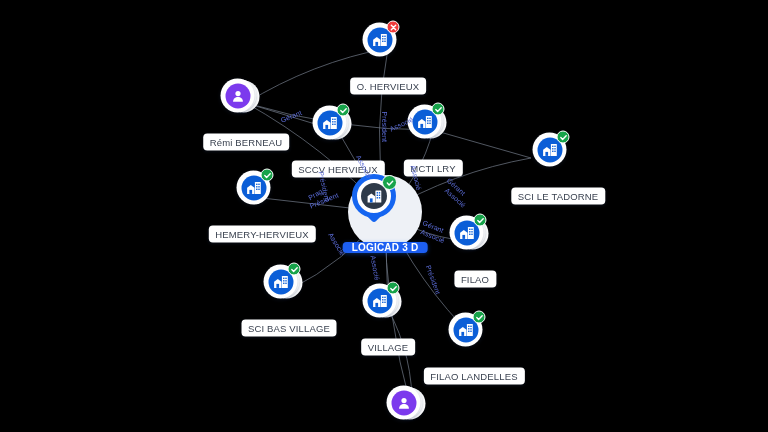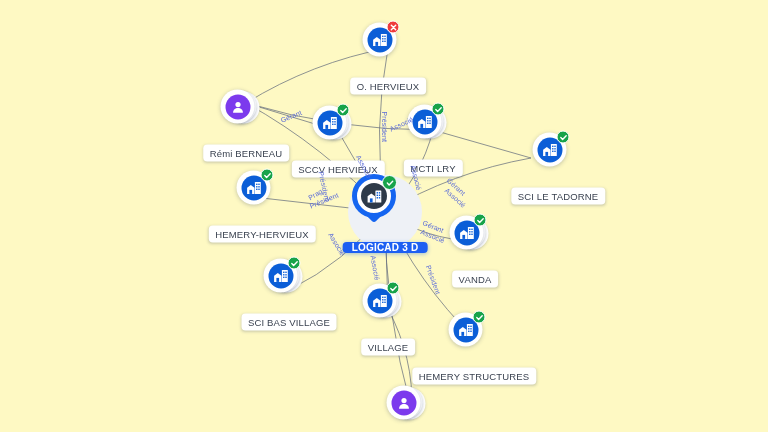--- a/index.html
+++ b/index.html
@@ -5,21 +5,21 @@
 <style>
   html,body{margin:0;padding:0;}
   body{
     width:768px;height:432px;overflow:hidden;
     background:#fbfcfe;
     font-family:"Liberation Sans", sans-serif;
     -webkit-font-smoothing:antialiased;
   }
   #graph{
     position:relative;width:768px;height:432px;
-    background:#fef9c3;
+    background:#000000;
   }
   #edges{position:absolute;left:0;top:0;width:768px;height:432px;}
 
   
   .node{position:absolute;transform:translate(-50%,-50%);}
   .node-stack{position:relative;width:34px;height:34px;}
   
   .stack-card{
     position:absolute;border-radius:50%;
     background:#ffffff;
@@ -159,21 +159,21 @@
             </div>
           </div>
           <span class="badge err">
             <svg width="8" height="8" viewBox="0 0 8 8">
               <path d="M1.8 1.8L6.2 6.2M6.2 1.8L1.8 6.2" stroke="#ffffff" stroke-width="1.4" stroke-linecap="round"></path>
             </svg>
           </span>
         </div>
         <div class="label">O. HERVIEUX</div>
       </div>
-      <div class="node" style="left: 246px; top: 115px; text-align: center;">
+      <div class="node" style="left: 246px; top: 104px; text-align: center;">
         <div class="node-stack" style="margin-left: -17px; margin-top: -17px;">
           <div class="stack-card c1"></div>
           <div class="stack-card c2"></div>
           <div class="disc">
             <div class="inner person">
               <svg width="13" height="13" viewBox="0 0 13 13">
                 <circle cx="6.5" cy="4.1" r="2.6" fill="#ffffff"></circle>
                 <path d="M1.6 12.2c0-2.9 2.2-4.6 4.9-4.6s4.9 1.7 4.9 4.6z" fill="#ffffff"></path>
               </svg>
             </div>
@@ -303,23 +303,23 @@
                 <rect x="2.9" y="8.4" width="2.7" height="4" fill="#0b5ed7"></rect>
               </svg>
             </div>
           </div>
           <span class="badge ok">
             <svg width="8" height="8" viewBox="0 0 8 8">
               <path d="M1.3 4.1L3.1 5.9L6.7 2.2" stroke="#ffffff" stroke-width="1.4" fill="none" stroke-linecap="round" stroke-linejoin="round"></path>
             </svg>
           </span>
         </div>
-        <div class="label">VANDA</div>
-      </div>
-      <div class="node" style="left: 289px; top: 284px;">
+        <div class="label">FILAO</div>
+      </div>
+      <div class="node" style="left: 289px; top: 290px;">
         <div class="node-stack" style="margin-left: -17px; margin-top: -17px;">
           <div class="stack-card c1"></div>
           <div class="stack-card c2"></div>
           <div class="disc">
             <div class="inner company">
               <svg width="15" height="13" viewBox="0 0 15 13">
                 <path d="M0.6 12.4V6.2L4.3 3.4L8 6.2V12.4Z" fill="#ffffff"></path>
                 <rect x="8.4" y="0.6" width="5.9" height="11.8" rx="0.5" fill="#ffffff"></rect>
                 <rect x="9.6" y="2.1" width="1.4" height="1.4" fill="#0b5ed7"></rect>
                 <rect x="11.8" y="2.1" width="1.4" height="1.4" fill="#0b5ed7"></rect>
@@ -382,21 +382,21 @@
                 <rect x="2.9" y="8.4" width="2.7" height="4" fill="#0b5ed7"></rect>
               </svg>
             </div>
           </div>
           <span class="badge ok">
             <svg width="8" height="8" viewBox="0 0 8 8">
               <path d="M1.3 4.1L3.1 5.9L6.7 2.2" stroke="#ffffff" stroke-width="1.4" fill="none" stroke-linecap="round" stroke-linejoin="round"></path>
             </svg>
           </span>
         </div>
-        <div class="label">HEMERY STRUCTURES</div>
+        <div class="label">FILAO LANDELLES</div>
       </div>
       <div class="node" style="left: 412px; top: 411px;">
         <div class="node-stack" style="margin-left: -17px; margin-top: -17px;">
           <div class="stack-card c1"></div>
           <div class="stack-card c2"></div>
           <div class="disc">
             <div class="inner person">
               <svg width="13" height="13" viewBox="0 0 13 13">
                 <circle cx="6.5" cy="4.1" r="2.6" fill="#ffffff"></circle>
                 <path d="M1.6 12.2c0-2.9 2.2-4.6 4.9-4.6s4.9 1.7 4.9 4.6z" fill="#ffffff"></path>

